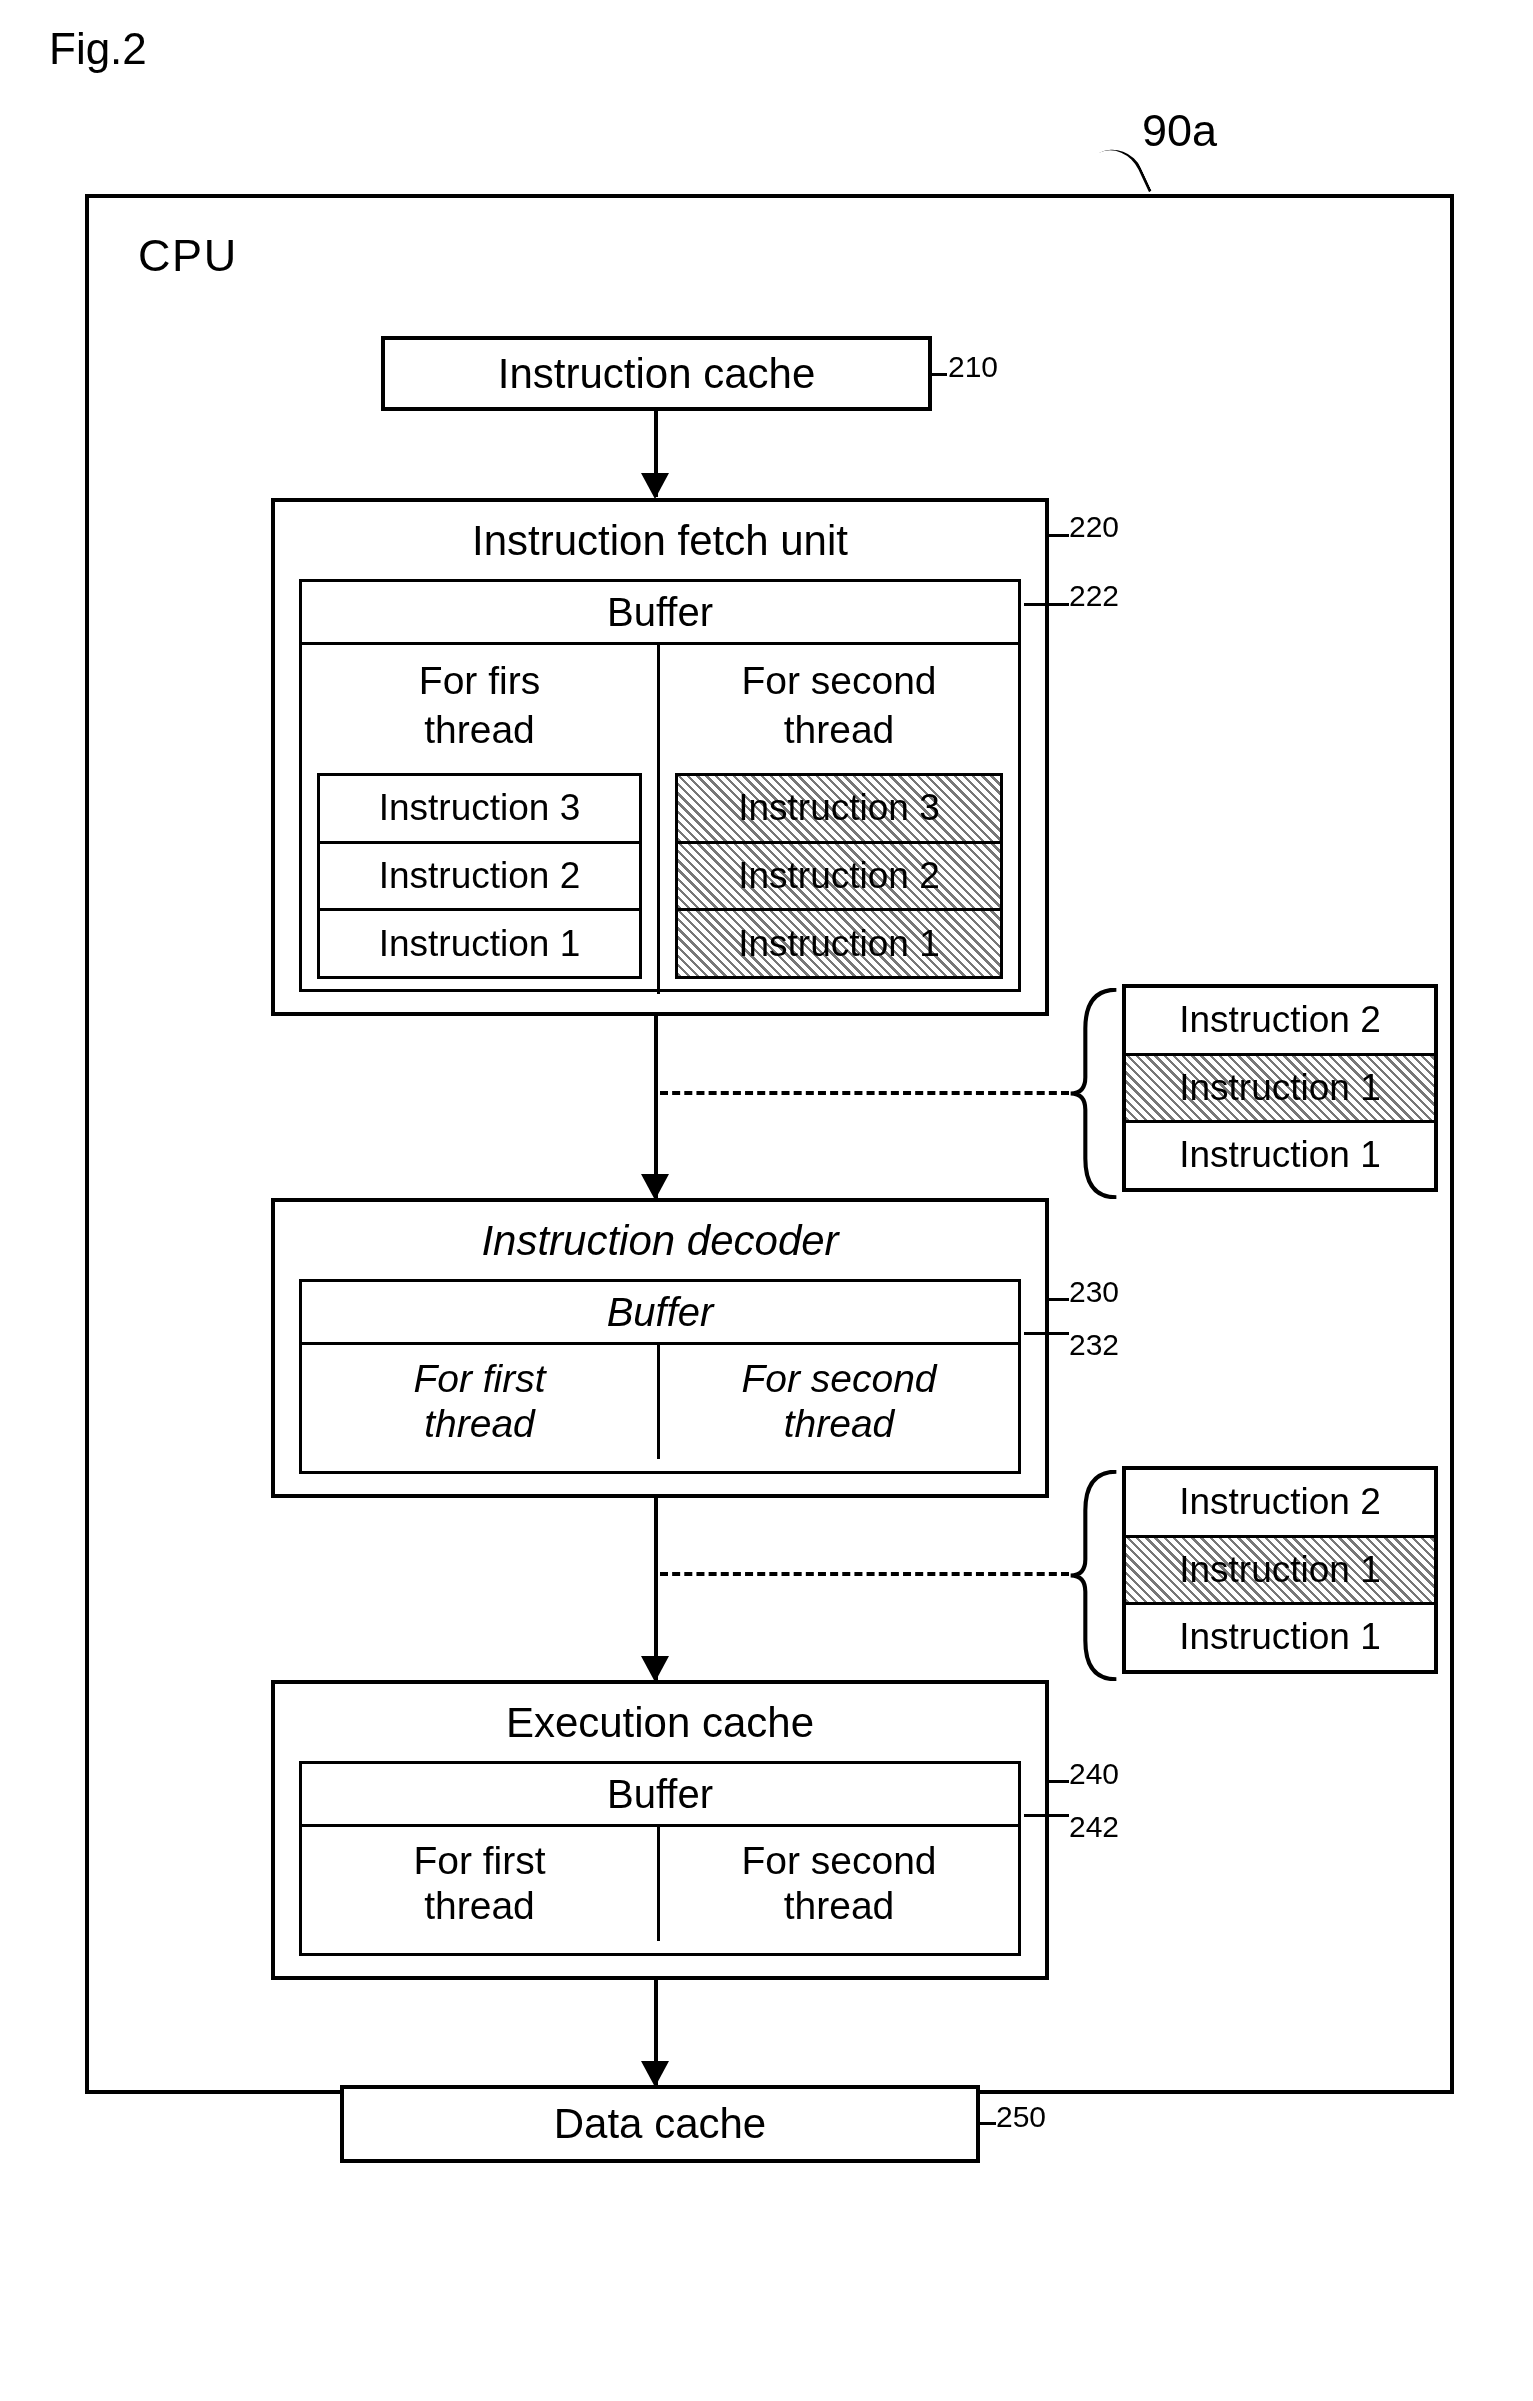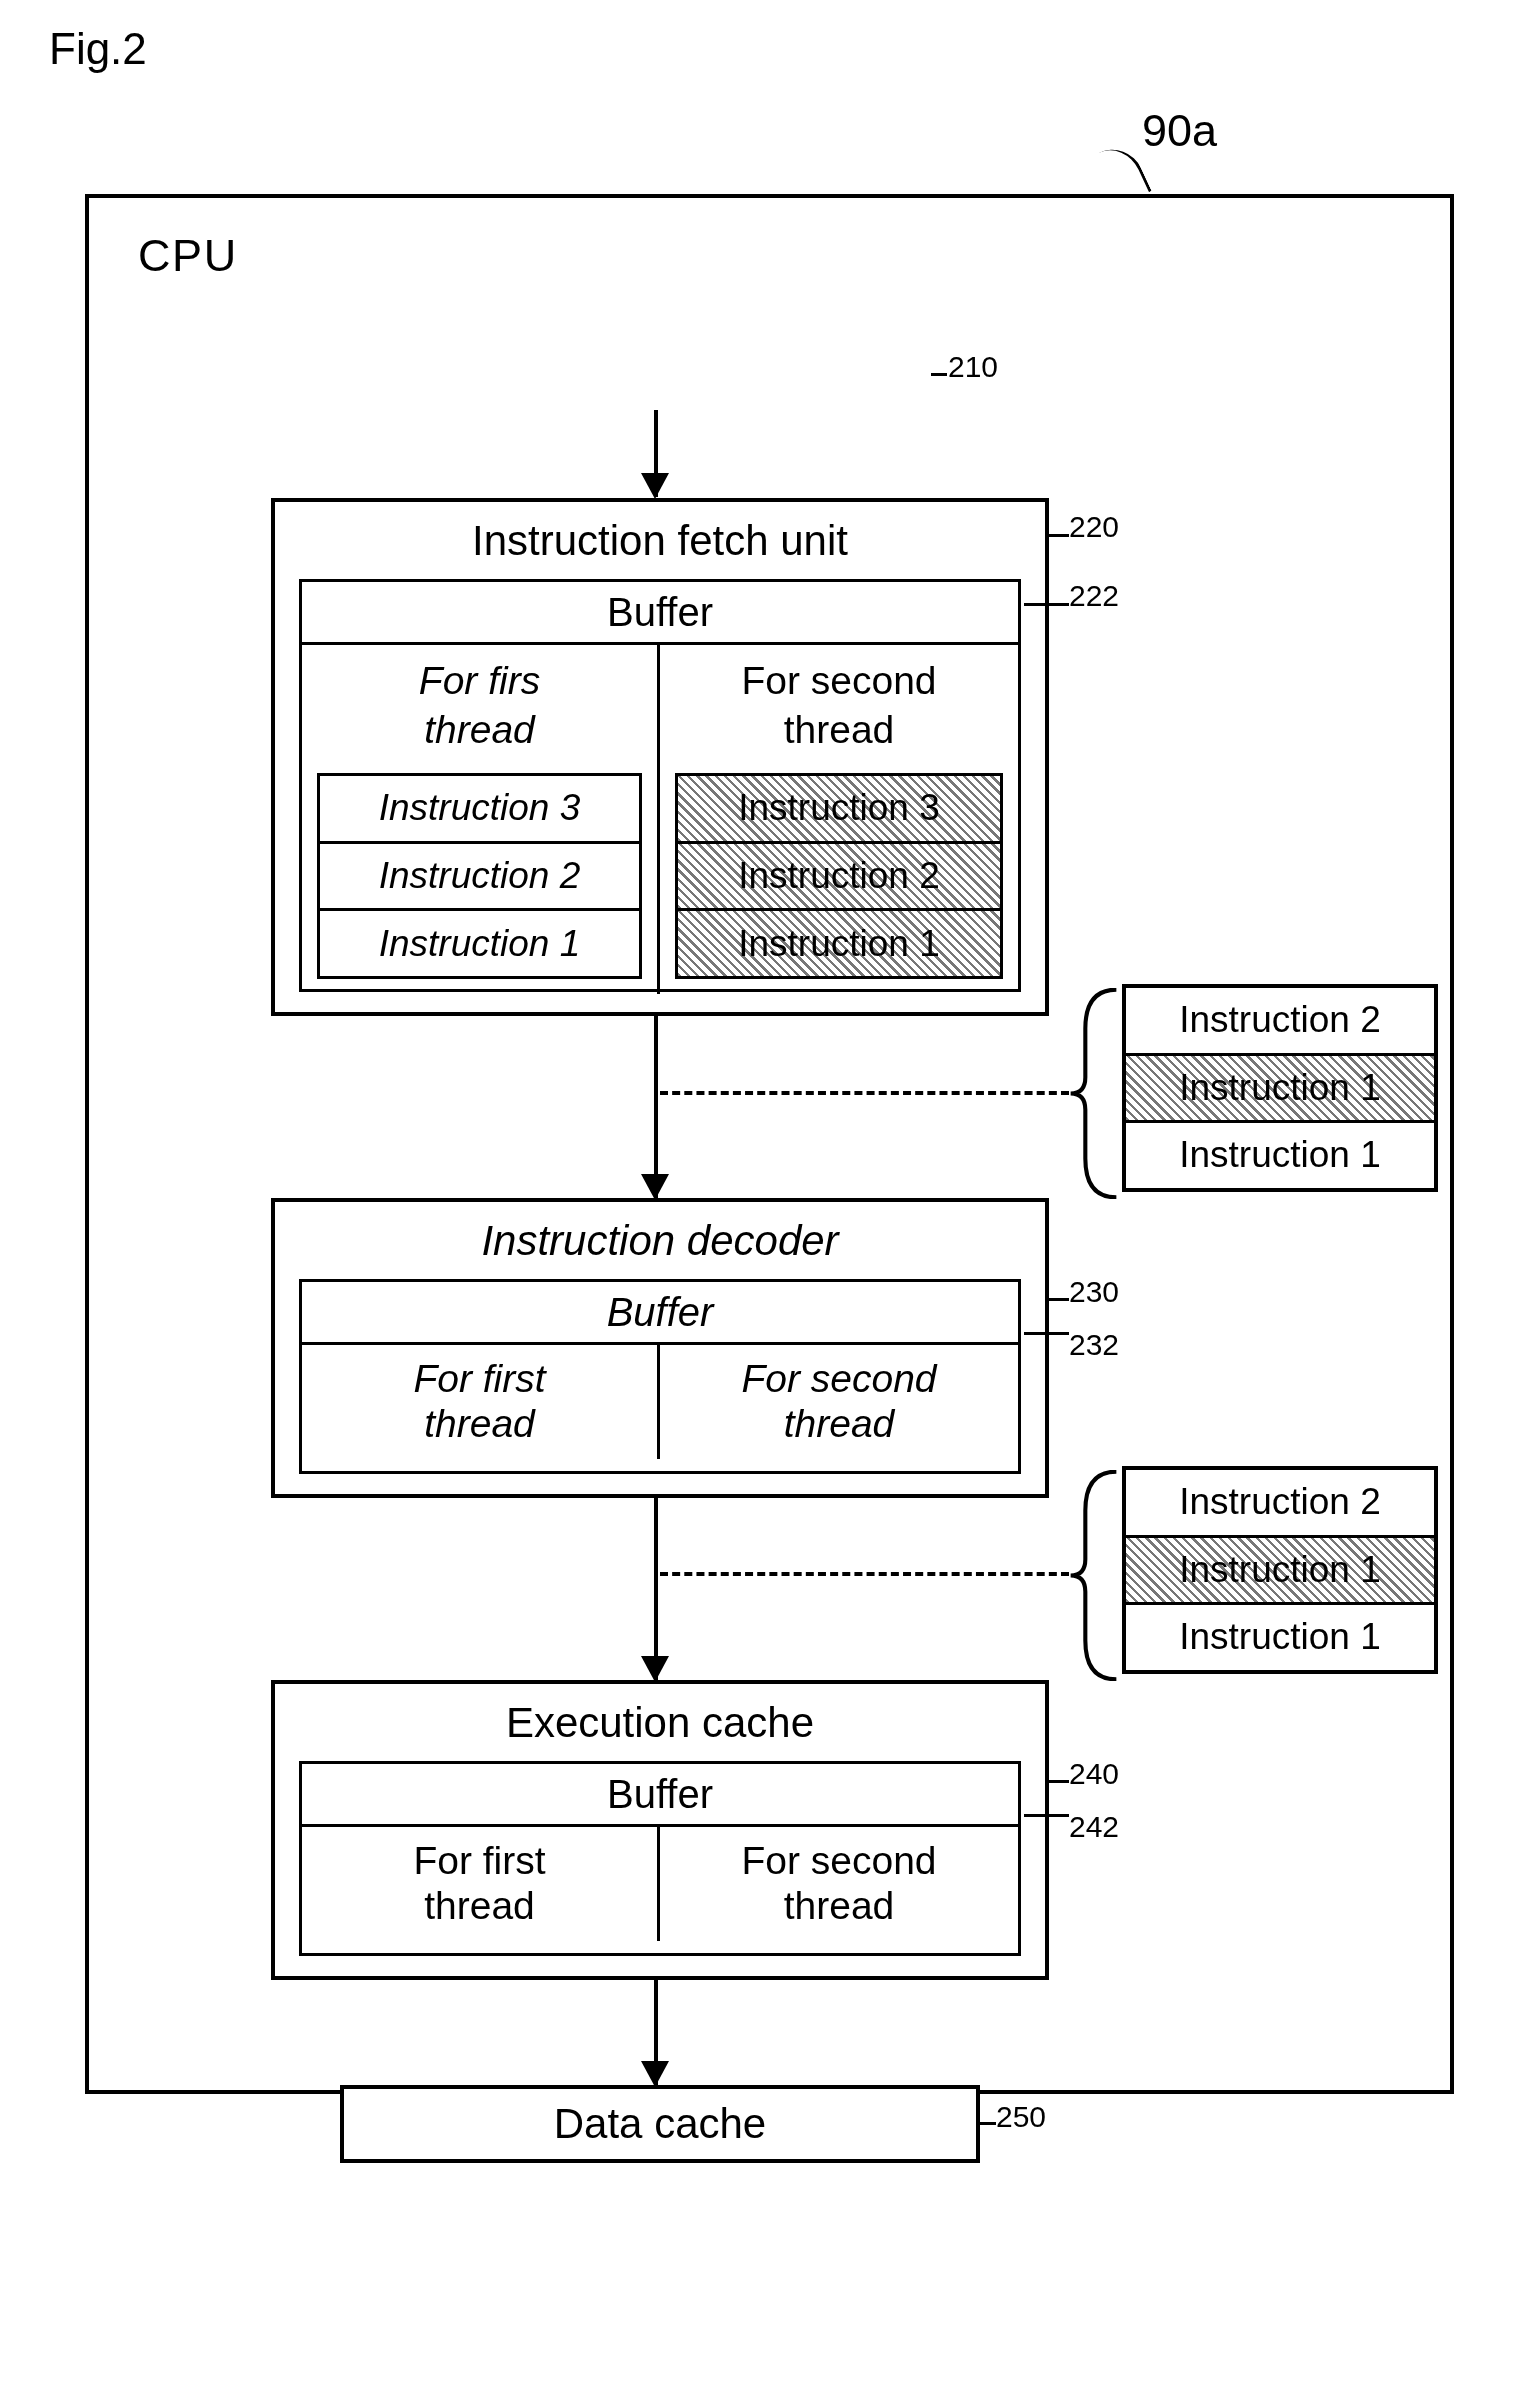--- a/index.html
+++ b/index.html
@@ -78,21 +78,21 @@
     position: absolute; top: 77px; left: 24px; right: 24px; bottom: 20px;
     border: 3.2px solid #000;
   }
   .fetch-buf-label {
     border-bottom: 3.2px solid #000;
     padding: 8px 0 6.5px;
     font-size: 40px;
   }
   .fetch-cols { display: flex; height: calc(100% - 58px); }
   .fetch-col { width: 50%; padding-top: 6.5px; position: relative; }
-  .fetch-col:first-child { border-right: 3.2px solid #000; font-style: italic; }
+  .fetch-col:first-child { border-right: 3.2px solid #000; }
   .fetch-col .hdr { font-size: 39px; line-height: 49px; padding: 4.9px 0 8px; }
   .instr-stack { position: absolute; left: 14.6px; right: 14.6px; bottom: 14.6px; border: 3.2px solid #000; }
   .instr-cell {
     border-bottom: 3.2px solid #000;
     font-size: 37px;
     padding: 11.3px 0;
   }
   .instr-cell:last-child { border-bottom: none; }
   .hatched {
     background: repeating-linear-gradient(45deg, #777 0, #777 2.4px, #fff 2.4px, #fff 6.5px);
@@ -171,20 +171,23 @@
 </head>
 <body>
 
 <div class="fig-label">Fig.2</div>
 <div class="outer-callout">90a</div>
 <div class="tick"></div>
 
 <div class="cpu-box">
   <div class="cpu-label">CPU</div>
 
+  <div class="block icache">
+    <span>Instruction cache</span>
+  </div>
   <div class="callout" style="top:152px; left:859px;">210</div>
   <div class="lead" style="top:175px; left:842px; width:16px;"></div>
 
   <div class="varrow" style="top:212px; height:87px;">
     <div class="shaft"></div>
       <div class="head"></div>
   </div>
 
   <div class="block fetch">
     <div class="title">Instruction fetch unit</div>

